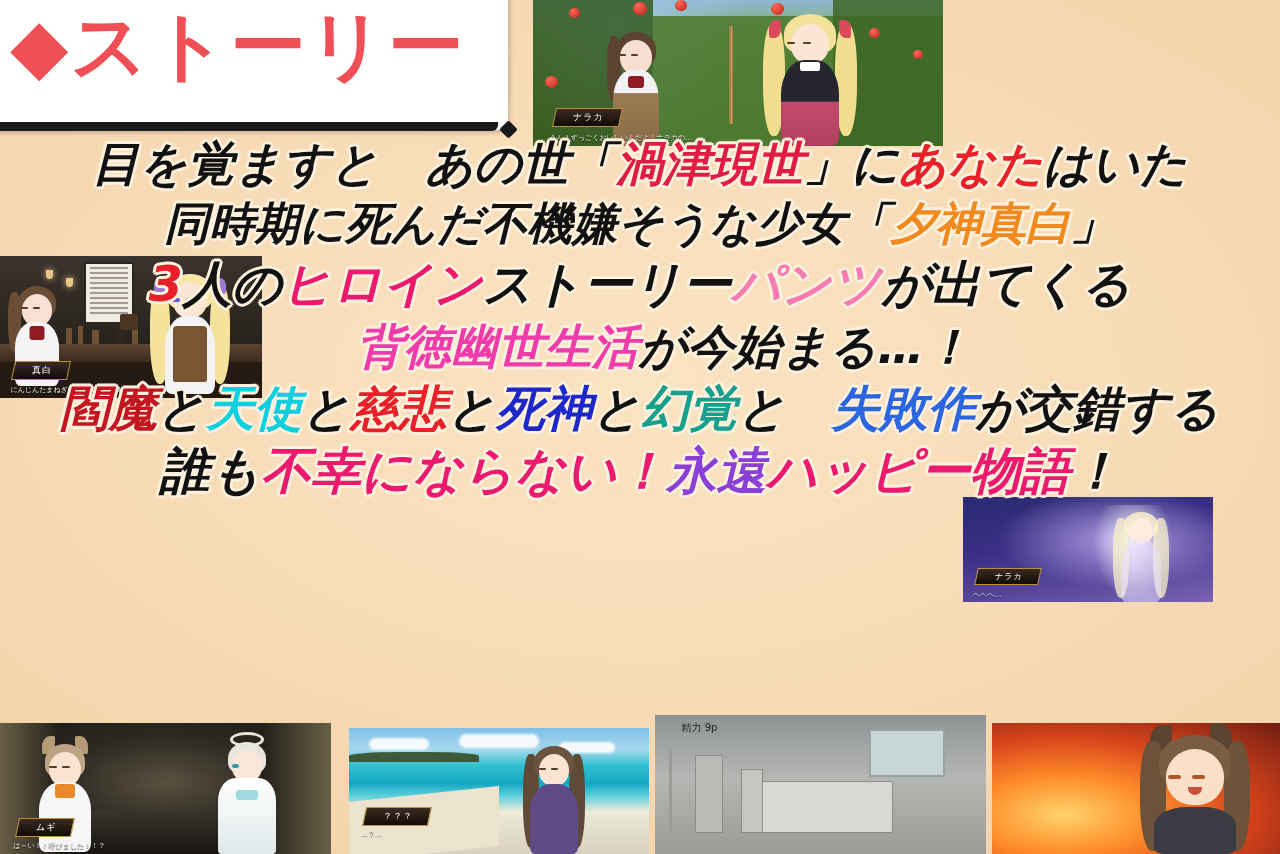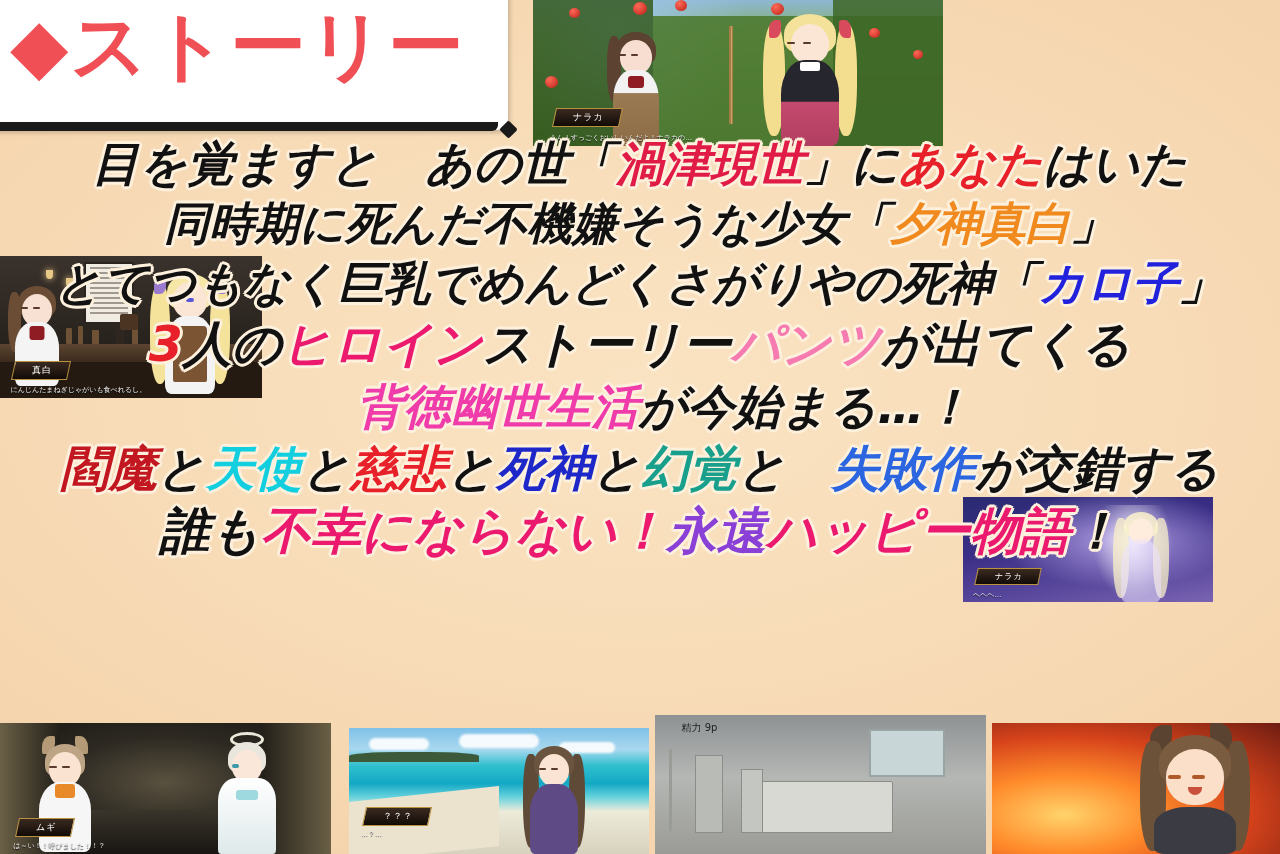--- a/index.html
+++ b/index.html
@@ -370,20 +370,19 @@
   </div>
 
   <div id="title-banner">
     <div id="title-text">◆ストーリー</div>
   </div>
   <div id="title-bar-bottom"></div>
 
   <div id="story">
     <div class="line l1"><span class="c-black">目を覚ますと　あの世「</span><span class="c-crimson" style="color: rgb(224, 27, 70);">渦津現世</span><span class="c-black">」に</span><span class="c-red" style="color: rgb(232, 32, 42);">あなた</span><span class="c-black">はいた</span></div>
     <div class="line l2"><span class="c-black">同時期に死んだ不機嫌そうな少女「</span><span class="c-orange" style="color: rgb(240, 138, 30);">夕神真白</span><span class="c-black">」</span></div>
-    <div class="line l4"><span class="c-black">とてつもなく巨乳でめんどくさがりやの死神「</span><span class="c-blue" style="color: rgb(34, 34, 221);">カロ子</span><span class="c-black">」</span></div>
     <div class="line l5"><span class="c-red" style="color: rgb(232, 32, 42);">3</span><span class="c-black">人の</span><span class="c-pinkdeep" style="color: rgb(236, 26, 110);">ヒロイン</span><span class="c-black">ストーリー</span><span class="c-pinklt" style="color: rgb(245, 123, 176);">パンツ</span><span class="c-black">が出てくる</span></div>
     <div class="line l6"><span class="c-magenta" style="color: rgb(240, 60, 171);">背徳幽世生活</span><span class="c-black">が今始まる…！</span></div>
     <div class="line l7"><span class="c-darkred" style="color: rgb(194, 22, 32);">閻魔</span><span class="c-black">と</span><span class="c-cyan" style="color: rgb(18, 207, 224);">天使</span><span class="c-black">と</span><span class="c-red" style="color: rgb(232, 32, 42);">慈悲</span><span class="c-black">と</span><span class="c-blue2" style="color: rgb(30, 40, 200);">死神</span><span class="c-black">と</span><span class="c-teal" style="color: rgb(24, 160, 140);">幻覚</span><span class="c-black">と</span><span class="c-blue3" style="color: rgb(43, 102, 224);">失敗作</span><span class="c-black">が交錯する</span></div>
     <div class="line l8"><span class="c-black">誰も</span><span class="c-pinkdeep" style="color: rgb(236, 26, 110);">不幸にならない！</span><span class="c-purple" style="color: rgb(138, 63, 214);">永遠</span><span class="c-pinkdeep" style="color: rgb(236, 26, 110);">ハッピー物語</span><span class="c-black">！</span></div>
   </div>
 
 </div>
 
 </body></html>

